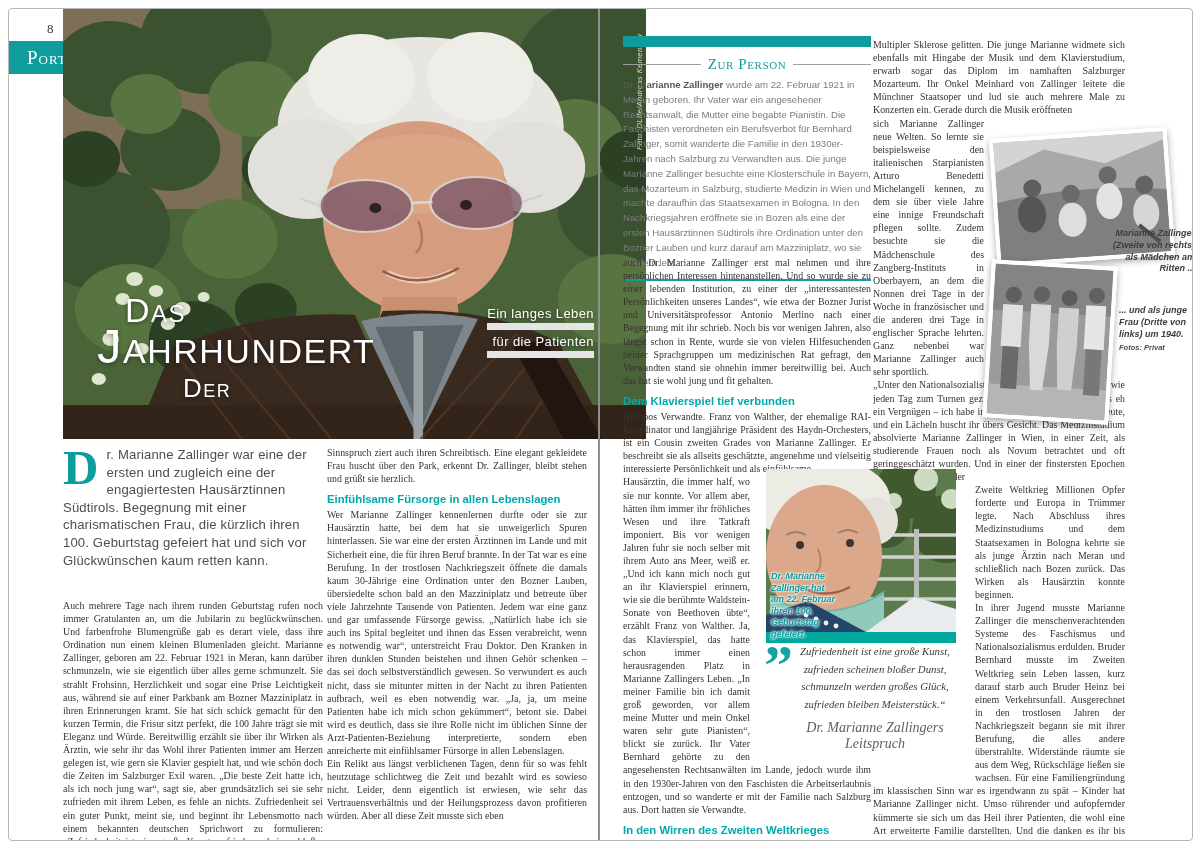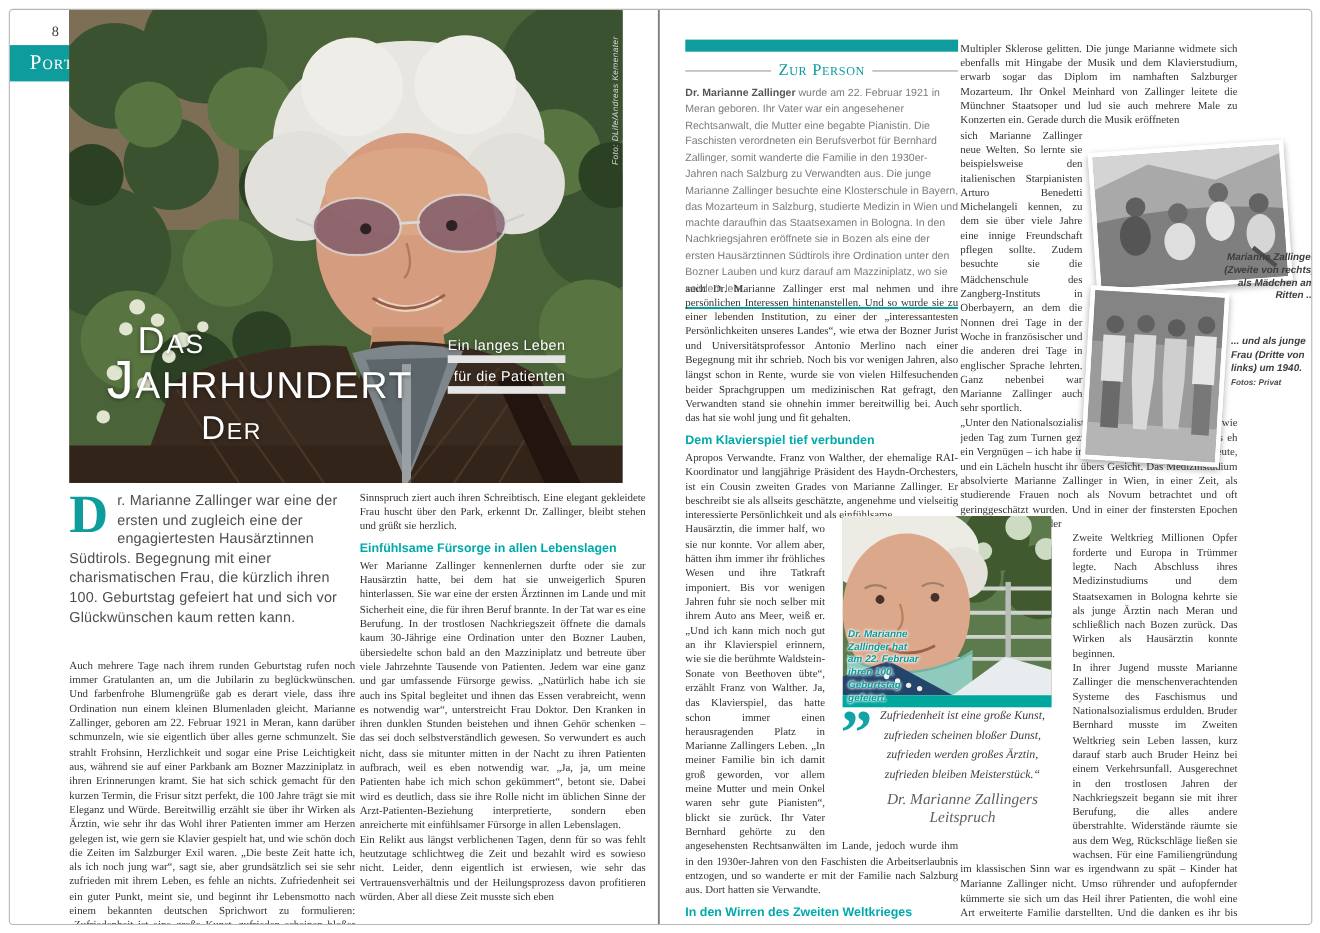--- a/index.html
+++ b/index.html
@@ -12,27 +12,27 @@
     background:#fff;border:1px solid #b6b6b6;border-radius:4px;overflow:hidden;
   }
   .fold{position:absolute;left:589px;top:0;width:2px;height:831px;
     background:linear-gradient(to right,#bdbdbd,#4f4f4f 55%,#e8e8e8);}
   .pagenum{position:absolute;left:38px;top:12px;font-family:"Liberation Serif",serif;
     font-size:13px;color:#3b3b3b;}
   .kicker{position:absolute;left:-1px;top:32px;width:100px;height:33px;background:#0f9c9d;
     color:#fff;font-family:"Liberation Serif",serif;font-variant:small-caps;
     font-size:19px;letter-spacing:1px;line-height:33px;padding-left:19px;box-sizing:border-box;}
   
-  .main-photo{position:absolute;left:54px;top:0;width:503px;height:430px;overflow:hidden;background:#404040;}
+  .main-photo{position:absolute;left:54px;top:0;width:583px;height:430px;overflow:hidden;background:#ec4899;}
   .main-photo svg{position:absolute;left:0;top:0;width:100%;height:100%;}
   .title-line{position:absolute;color:#fff;font-variant:small-caps;letter-spacing:1.5px;
     line-height:1;white-space:nowrap;text-shadow:0 1px 4px rgba(0,0,0,.45);font-weight:400;}
   .t-das{left:62px;top:284px;font-size:34px;}
   .t-jahr{left:34px;top:313px;font-size:49px;}
-  .t-der{left:120px;top:366px;font-size:30px;}
+  .t-der{left:120px;top:366px;font-size:26px;}
   .t-frau{left:100px;top:391px;font-size:33px;}
   .overline{position:absolute;right:52px;top:297px;text-align:right;}
   .ov-line{display:block;color:#fff;font-size:13px;letter-spacing:.4px;
     border-bottom:7px solid #e5e5e5;padding-bottom:2px;margin-bottom:4px;
     text-shadow:0 1px 3px rgba(0,0,0,.45);}
   .credit{position:absolute;right:2px;top:24px;writing-mode:vertical-rl;transform:rotate(180deg);
     font-size:7.5px;font-style:italic;color:#efefef;opacity:.85;letter-spacing:.4px;}
   
   .intro{position:absolute;left:54px;top:437px;width:260px;font-size:13.1px;line-height:17.6px;
     color:#4e4e4e;letter-spacing:.15px;}
@@ -314,19 +314,19 @@
     </svg>
     <div class="selfie-bar"></div>
     <div class="selfie-cap">Dr. Marianne Zallinger hat am 22. Februar ihren 100. Geburtstag gefeiert.</div>
   </div>
 
   <div class="quote">
     <div class="qmark">”</div>
     <div class="qtext">
       <span>Zufriedenheit ist eine große Kunst,</span><br>
       <span>zufrieden scheinen bloßer Dunst,</span><br>
-      <span>zufrieden werden großes Ärztin,</span><br>
+      <span>schmunzeln werden großes Glück,</span><br>
       <span>zufrieden bleiben Meisterstück.“</span>
     </div>
     <div class="qattr">Dr. Marianne Zallingers Leitspruch</div>
   </div>
 
 </div>
 
 </body></html>

